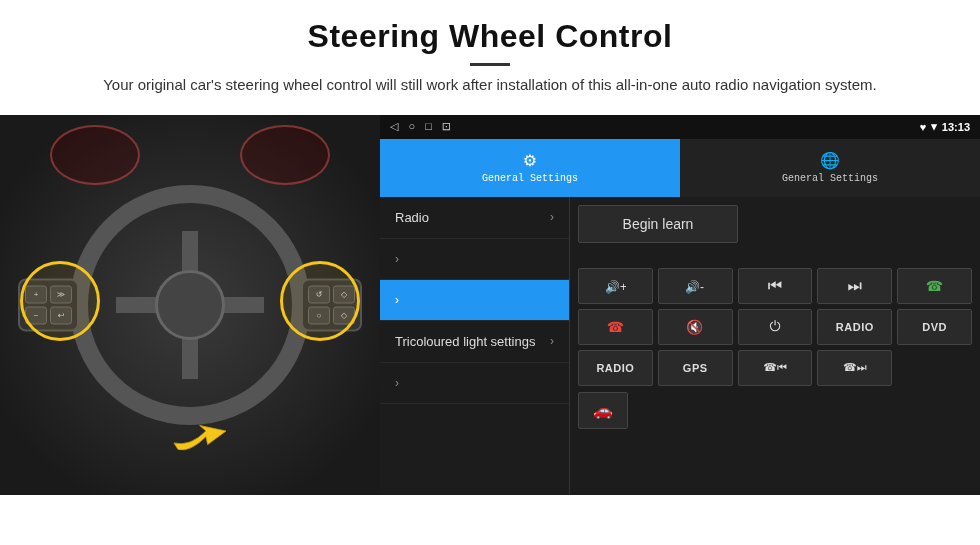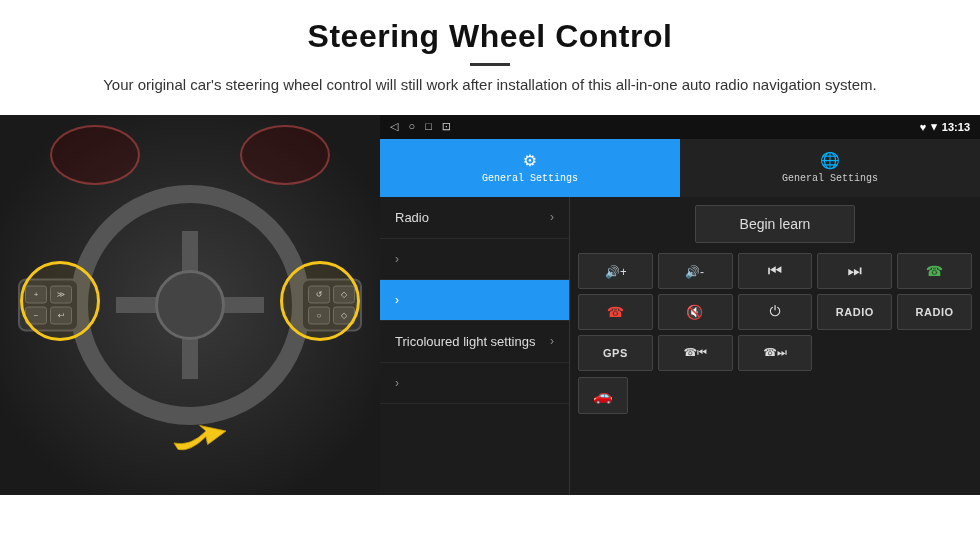--- a/index.html
+++ b/index.html
@@ -280,22 +280,22 @@
       background: #1c1c1c;
       padding: 8px;
       display: flex;
       flex-direction: column;
       gap: 6px;
     }
 
     
     .begin-learn-row {
       display: flex;
-      justify-content: center;
-      margin-bottom: 4px;
+      justify-content: flex-start;
+      margin-bottom: 19px;
     }
     .begin-learn-btn {
       background: #2a2a2a;
       border: 1px solid #444;
       color: #ddd;
       padding: 10px 40px;
       font-size: 14px;
       cursor: pointer;
       border-radius: 2px;
       min-width: 160px;
@@ -465,20 +465,21 @@
           </button>
           <button class="ctrl-btn" style="font-size:16px;">⏮</button>
           <button class="ctrl-btn" style="font-size:16px;">⏭</button>
           <button class="ctrl-btn" style="font-size:14px; color:#4CAF50;">☎</button>
 
           <button class="ctrl-btn" style="font-size:14px; color:#f44336;">☎</button>
           <button class="ctrl-btn" style="font-size:14px;">🔇</button>
           <button class="ctrl-btn" style="font-size:14px;">⏻</button>
           <button class="ctrl-btn text-btn">RADIO</button>
 
+          <button class="ctrl-btn text-btn">DVD</button>
           <button class="ctrl-btn text-btn">RADIO</button>
           <button class="ctrl-btn text-btn">GPS</button>
           <button class="ctrl-btn" style="font-size:11px;">☎⏮</button>
           <button class="ctrl-btn" style="font-size:11px;">☎⏭</button>
         </div>
 
         <div class="bottom-row">
           <button class="bottom-btn" style="font-size:16px;">🚗</button>
         </div>
 

